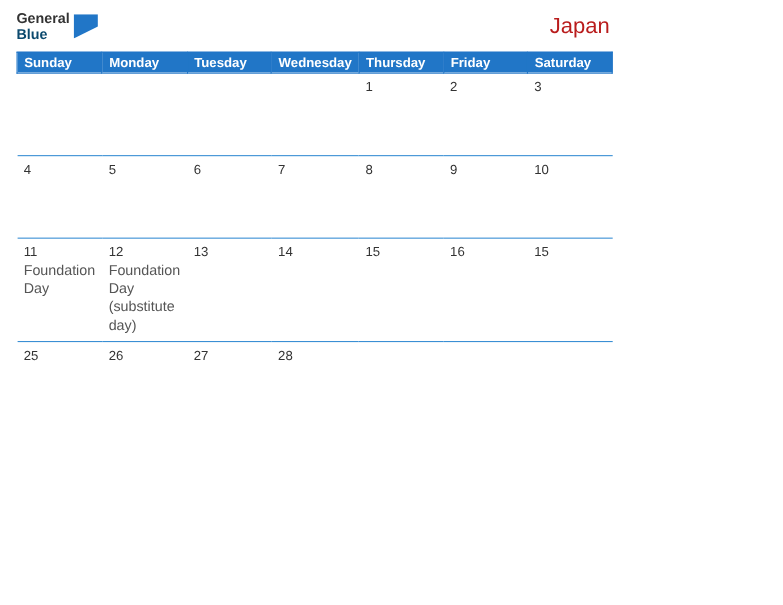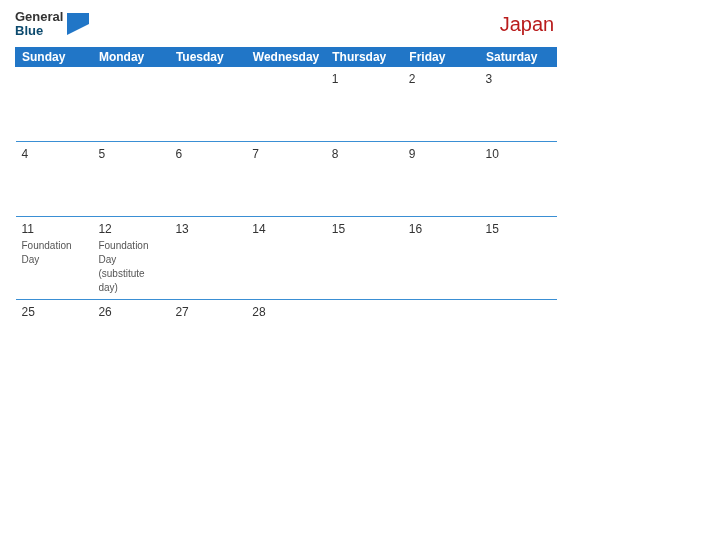--- a/index.html
+++ b/index.html
@@ -87,21 +87,21 @@
       vertical-align: top;
       width: calc(100% / 7);
     }
     .day-num {
       font-size: 12px;
       color: #333;
       display: block;
       margin-bottom: 2px;
     }
     .event {
-      font-size: 10px;
+      font-size: 13px;
       color: #555;
       line-height: 1.3;
     }
     .logo-wrapper {
       display: flex;
       flex-direction: column;
       line-height: 1;
     }
   </style>
 </head>

